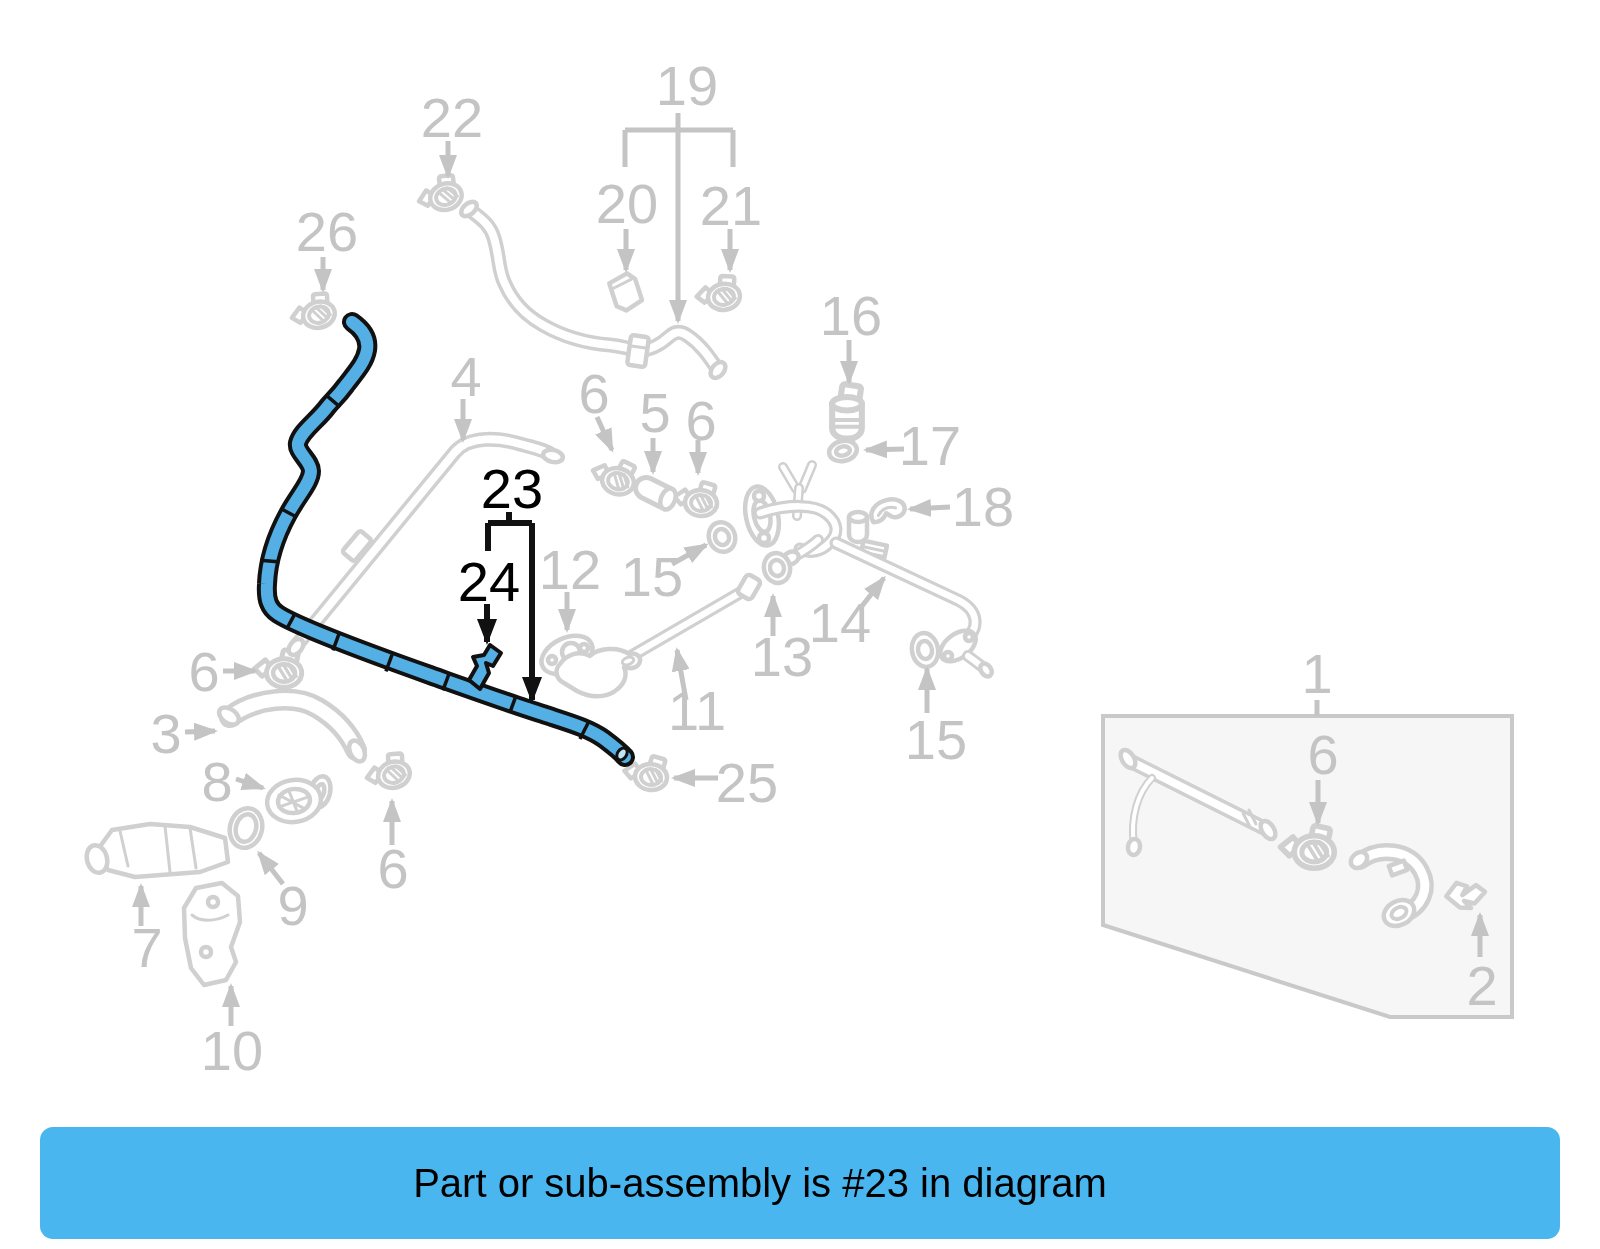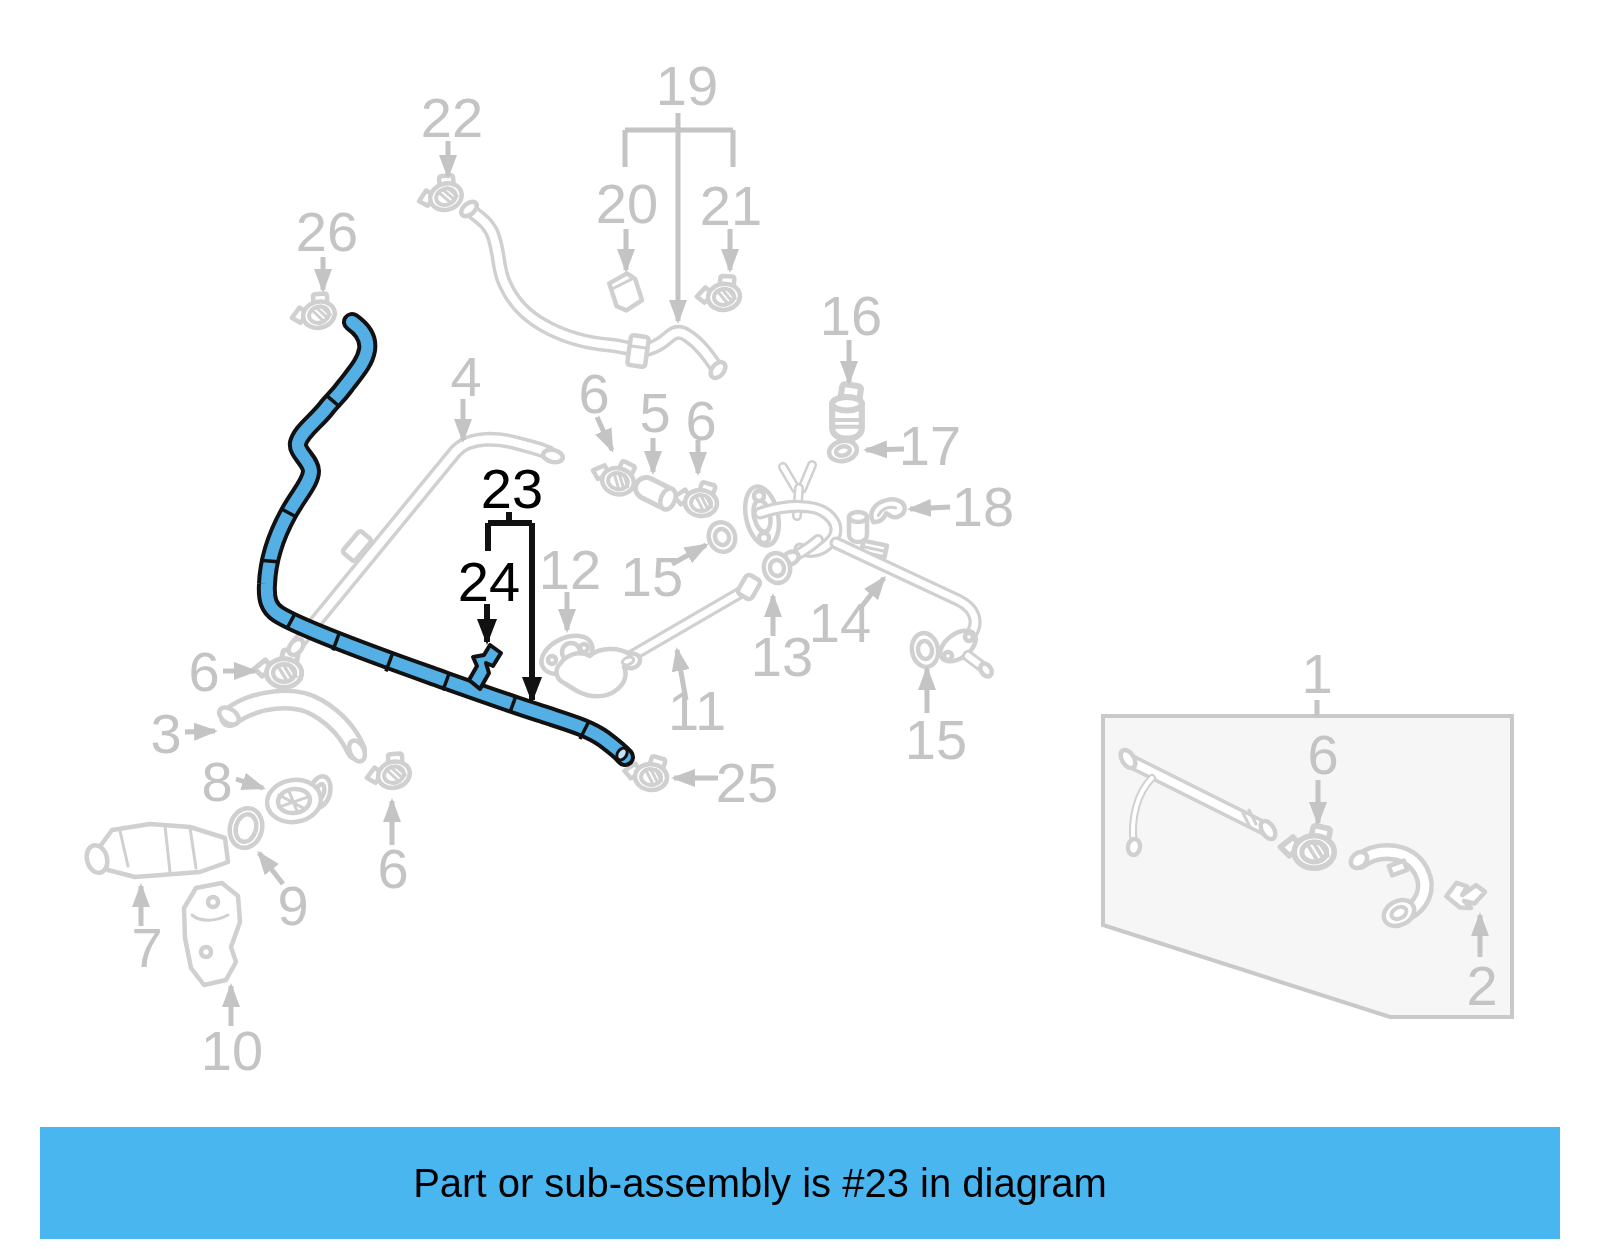--- a/index.html
+++ b/index.html
@@ -338,17 +338,17 @@
         <text x="217" y="781" dy="0.36em" class="lbl">8</text>
         <text x="747" y="782" dy="0.36em" class="lbl">25</text>
         <text x="393" y="868" dy="0.36em" class="lbl">6</text>
         <text x="293" y="905" dy="0.36em" class="lbl">9</text>
         <text x="147" y="947" dy="0.36em" class="lbl">7</text>
         <text x="1482" y="985" dy="0.36em" class="lbl">2</text>
         <text x="232" y="1050" dy="0.36em" class="lbl">10</text>
       </g>
 </svg>
 
-<div class="banner" style="background: rgb(73, 182, 240); color: rgb(0, 0, 0);">
+<div class="banner" style="background: rgb(73, 182, 240); color: rgb(0, 0, 0); border-radius: 13px;">
   <div>Part or sub-assembly is #23 in diagram</div>
 </div>
 
 </div>
 
 </body></html>

